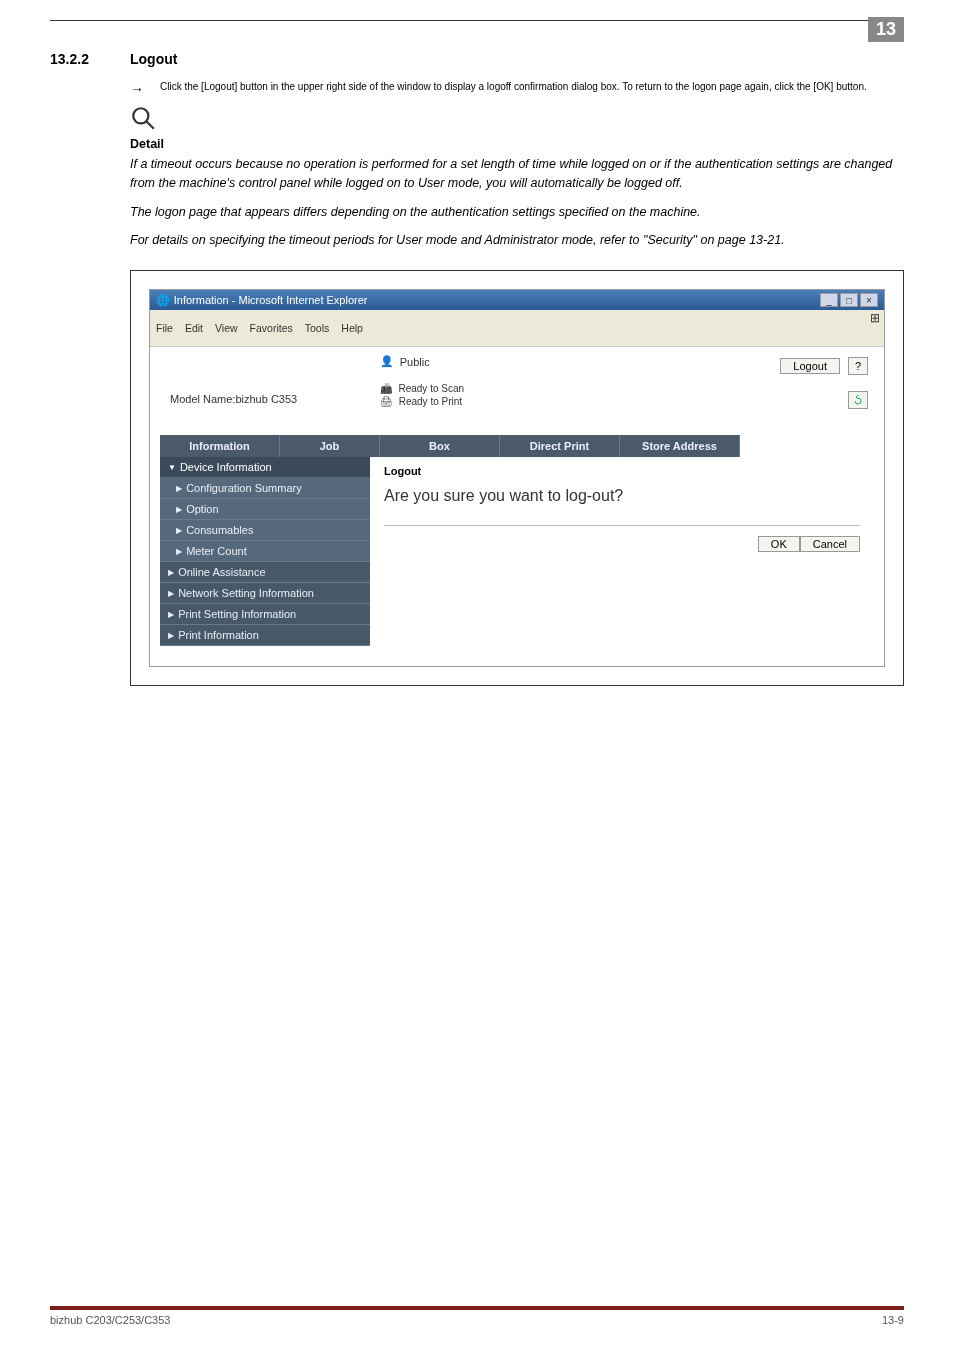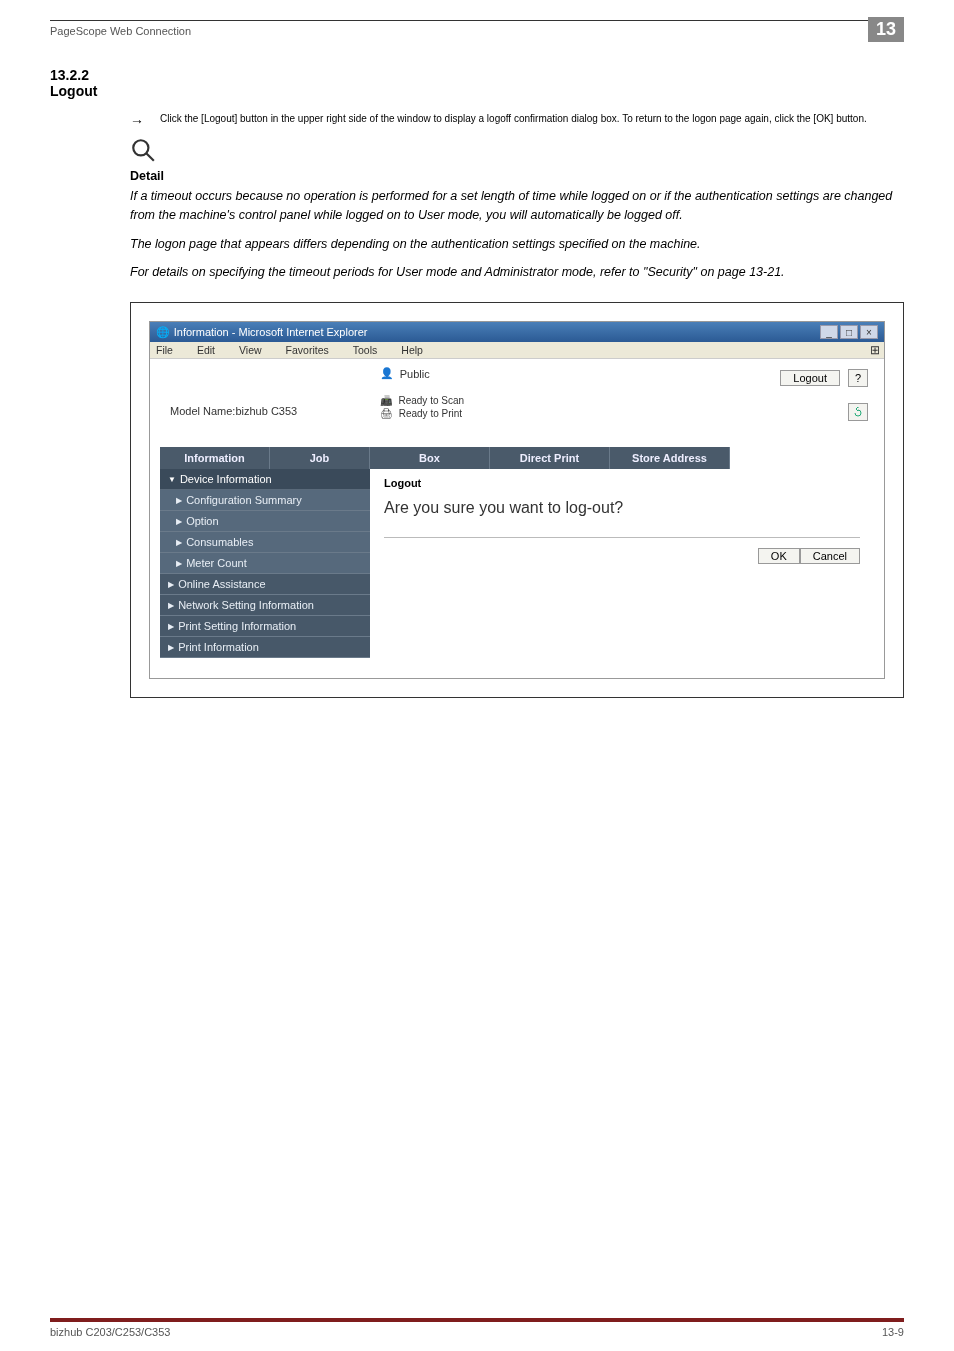--- a/index.html
+++ b/index.html
@@ -1,53 +1,53 @@
 <!DOCTYPE html>
 <html><head>
   <meta charset="utf-8">
   <style>
     * { margin: 0; padding: 0; box-sizing: border-box; }
     body { font-family: Arial, sans-serif; background: #fff; }
     .page { width: 954px; margin: 0 auto; padding: 20px 50px; }
     .header-rule { border-top: 1px solid #333; margin-bottom: 4px; position: relative; }
     .header-text { font-size: 11px; color: #555; margin-bottom: 0; }
     .chapter-badge { position: absolute; right: 0; top: -4px; background: #888; color: #ffffff; font-size: 18px; font-weight: bold; padding: 2px 8px; }
-    .section-row { display: flex; margin-top: 30px; margin-bottom: 12px; flex-direction: column; }
+    .section-row { display: flex; margin-top: 30px; margin-bottom: 12px; }
     .section-num { width: 80px; font-size: 14px; font-weight: bold; }
     .section-title { font-size: 14px; font-weight: bold; }
     .content-indent { margin-left: 80px; }
     .arrow-item { display: flex; margin-bottom: 10px; }
     .arrow { width: 30px; font-size: 14px; }
     .arrow-text { flex: 1; font-size: 10px; line-height: 1.5; }
     .detail-icon { margin-left: 0; margin-top: 8px; }
     .detail-icon svg { width: 26px; height: 26px; }
     .detail-label { font-size: 12.5px; font-weight: bold; margin-top: 2px; }
     .detail-text { font-size: 12.5px; font-style: italic; line-height: 1.5; margin-top: 4px; margin-bottom: 10px; }
     .screenshot-box { border: 1px solid #333; margin-top: 20px; padding: 18px; }
     .ie-window { border: 1px solid #999; }
     .ie-titlebar { background: linear-gradient(#4a7fb8, #2b5a94); color: #fff; font-size: 11px; padding: 3px 6px; display: flex; justify-content: space-between; align-items: center; }
     .ie-titlebar-left { display: flex; align-items: center; gap: 4px; }
     .ie-ctrl { display: flex; gap: 2px; }
     .ie-ctrl span { width: 18px; height: 14px; background: #d0d8e8; border: 1px solid #99a; display: inline-flex; align-items: center; justify-content: center; font-size: 10px; color: #333; }
-    .ie-menubar { background: #ece9d8; font-size: 10.5px; padding: 2px 6px; color: #333; display: flex; gap: 24px; border-bottom: 1px solid #ccc; position: relative; }
+    .ie-menubar { background: #ece9d8; font-size: 10.5px; padding: 12px 6px; color: #333; display: flex; gap: 12px; border-bottom: 1px solid #ccc; position: relative; }
     .ie-menubar .win-flag { position: absolute; right: 4px; top: 1px; font-size: 12px; }
     .ie-body { background: #fff; padding: 6px 10px 20px 10px; }
     .top-row { display: flex; align-items: center; justify-content: flex-end; padding: 4px 6px 8px 6px; position: relative; }
     .user-area { position: absolute; left: 220px; top: 2px; display: flex; align-items: center; gap: 6px; font-size: 11px; color: #333; }
     .top-buttons { display: flex; gap: 8px; align-items: center; }
     .btn-plain { background: #f4f4f0; border: 1px solid #999; font-size: 11px; padding: 1px 12px; cursor: pointer; }
     .help-box { width: 20px; height: 18px; border: 1px solid #999; background: #f4f4f0; display: inline-flex; align-items: center; justify-content: center; font-size: 11px; }
     .status-row { display: flex; align-items: center; padding: 2px 6px 10px 6px; position: relative; }
     .model { font-size: 11px; color: #333; position: absolute; left: 10px; top: 10px; }
     .statuses { position: absolute; left: 220px; top: 0; font-size: 10px; color: #333; }
     .status-line { display: flex; align-items: center; gap: 6px; margin-bottom: 2px; }
     .refresh-box { position: absolute; right: 6px; top: 8px; width: 20px; height: 18px; border: 1px solid #999; background: #f4f4f0; display: inline-flex; align-items: center; justify-content: center; }
     .tabs { display: flex; margin-top: 40px; }
     .tab { flex: 0 0 auto; background: #4a5a6a; color: #eef; font-size: 11px; font-weight: bold; padding: 5px 18px; border-right: 1px solid #6a7a8a; text-align: center; }
-    .tab.w-info { width: 110px; }
+    .tab.w-info { width: 120px; }
     .tab.w-job { width: 100px; }
     .tab.w-box { width: 120px; }
     .tab.w-dp { width: 120px; }
     .tab.w-sa { width: 120px; }
     .pane-row { display: flex; }
     .sidebar { width: 210px; }
     .side-group-hdr { background: #3a4a5a; color: #fff; font-size: 11px; padding: 4px 8px; border-bottom: 1px solid #5a6a7a; display: flex; align-items: center; gap: 4px; }
     .side-item { background: #56697c; color: #e8eef5; font-size: 11px; padding: 4px 8px 4px 16px; border-bottom: 1px solid #6a7a8a; display: flex; align-items: center; gap: 4px; }
     .side-hdr { background: #475869; color: #e8eef5; font-size: 11px; padding: 4px 8px; border-bottom: 1px solid #6a7a8a; display: flex; align-items: center; gap: 4px; }
     .tri { font-size: 8px; }
@@ -58,21 +58,20 @@
     .logout-btns { display: flex; justify-content: flex-end; }
     .footer { display: flex; justify-content: space-between; margin-top: 620px; border-top: 4px solid #7f1d1d; padding-top: 4px; font-size: 11px; color: #555; }
   </style>
 </head>
 <body>
 
 <div class="page">
   <div class="header-rule">
     <span class="chapter-badge">13</span>
   </div>
-  <div class="header-text">PageScope Web Connection</div>
 
   <div class="section-row">
     <div class="section-num">13.2.2</div>
     <div class="section-title">Logout</div>
   </div>
 
   <div class="content-indent">
     <div class="arrow-item">
       <div class="arrow">→</div>
       <div class="arrow-text">Click the [Logout] button in the upper right side of the window to display a logoff confirmation dialog box. To return to the logon page again, click the [OK] button.</div>

